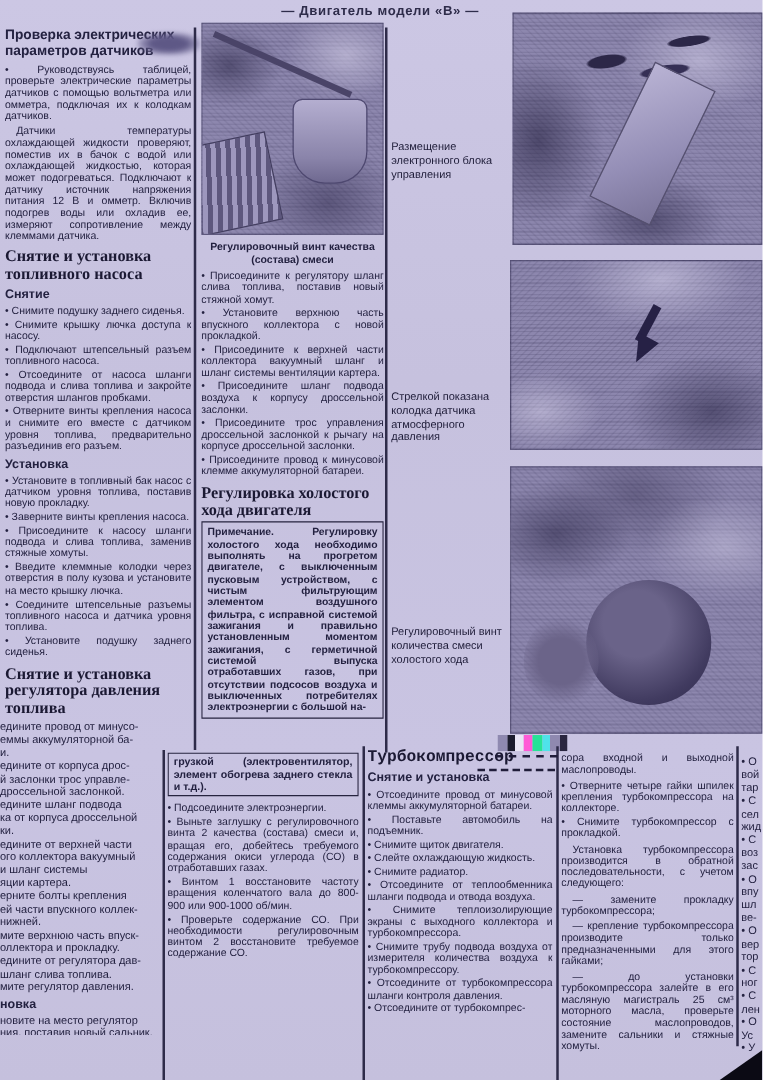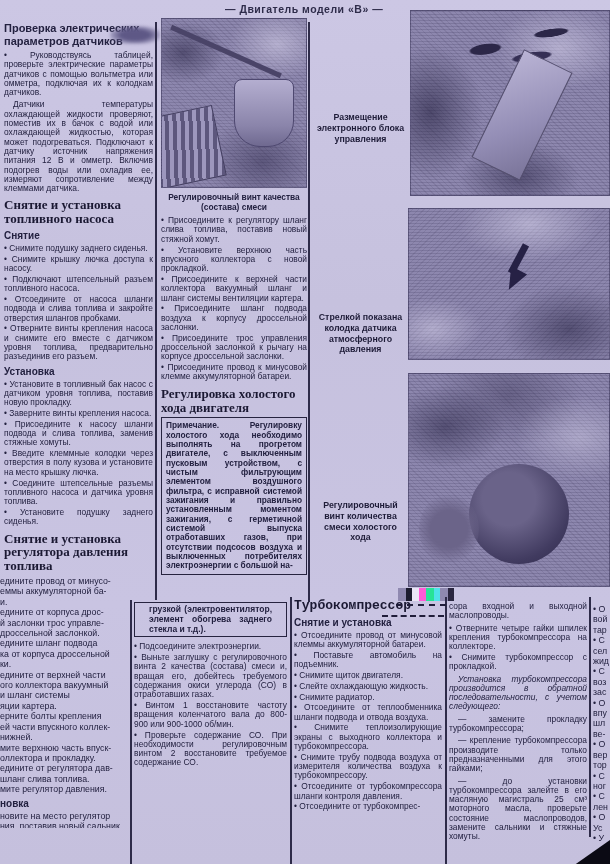--- a/index.html
+++ b/index.html
@@ -11,24 +11,24 @@
   .abs{position:absolute;}
   
   .page-hdr{font-size:10.5px;font-weight:bold;color:#2e2c4a;text-align:left;letter-spacing:.5px;}
   .col-text{font-size:8.4px;line-height:9.3px;text-align:justify;overflow:hidden;}
   .para{margin:0 0 3px 0;}
   .ind{text-indent:9px;}
   .h-serif{font-family:"Liberation Serif",serif;font-weight:bold;font-size:13px;line-height:13.8px;color:#1b1933;text-align:left;margin:5px 0 3px 0;}
   .h-sans{font-weight:bold;font-size:10px;line-height:11px;margin:4px 0 3px 0;text-align:left;}
   .li{margin:0 0 1.5px 0;}
   .cutline,.fragline{white-space:nowrap;overflow:hidden;margin:0;line-height:10.4px;font-size:8.8px;}
-  .caption{font-weight:bold;font-size:8.8px;line-height:10.8px;text-align:center;color:#1e1c38;}
+  .caption{font-weight:normal;font-size:8.8px;line-height:10.8px;text-align:left;color:#1e1c38;}
   .mid-caption{font-weight:bold;font-size:8.4px;line-height:9.6px;text-align:center;margin:5px 2px 4px 2px;}
   .notebox{border:1.5px solid #26233f;padding:3px 4px;font-weight:bold;font-size:8.3px;line-height:9.35px;text-align:justify;}
-  .notebox2{border:1.5px solid #26233f;padding:2px 14px;font-weight:bold;font-size:8.5px;line-height:9.8px;text-align:justify;margin-bottom:5px;}
+  .notebox2{border:1.5px solid #26233f;padding:2px 4px;font-weight:bold;font-size:8.5px;line-height:9.8px;text-align:justify;margin-bottom:5px;}
   .dash-item{text-indent:9px;margin:3px 0;}
   
   .vrule{background:#2e2b49;width:1.5px;}
   .dash-strike{border-top:2px dashed #201d3a;height:0;}
   
   .photo{
     background-color:#8d87ae;position:absolute;overflow:hidden;
     border:1px solid rgba(40,36,70,.45);
     background-image:
       repeating-linear-gradient(0deg, rgba(38,33,68,.14) 0 1px, transparent 1px 3px),
@@ -226,21 +226,21 @@
 
 <div class="abs dash-strike" style="left:396px;top:604px;width:50px;"></div>
 <div class="abs dash-strike" style="left:382px;top:615px;width:62px;"></div>
 
 <div class="abs col-text" style="left:449px;top:602px;width:138px;height:262px;">
   <div class="para">сора входной и выходной маслопроводы.</div>
   <div>
       <div class="li">• Отверните четыре гайки шпилек крепления турбокомпрессора на коллекторе.</div>
       <div class="li">• Снимите турбокомпрессор с прокладкой.</div>
     </div>
-  <div class="para ind" style="margin-top:3px;font-style:italic;">Установка турбокомпрессора производится в обратной последовательности, с учетом следующего:</div>
+  <div class="para ind" style="margin-top:3px;">Установка турбокомпрессора производится в обратной последовательности, с учетом следующего:</div>
   <div>
       <div class="dash-item">— замените прокладку турбокомпрессора;</div>
       <div class="dash-item">— крепление турбокомпрессора производите только предназначенными для этого гайками;</div>
       <div class="dash-item">— до установки турбокомпрессора залейте в его масляную магистраль 25 см³ моторного масла, проверьте состояние маслопроводов, замените сальники и стяжные хомуты.</div>
     </div>
 </div>
 
 <div class="abs col-text" style="left:593px;top:604px;width:17px;height:240px;">
   <div>
       <div class="fragline">• О</div>

